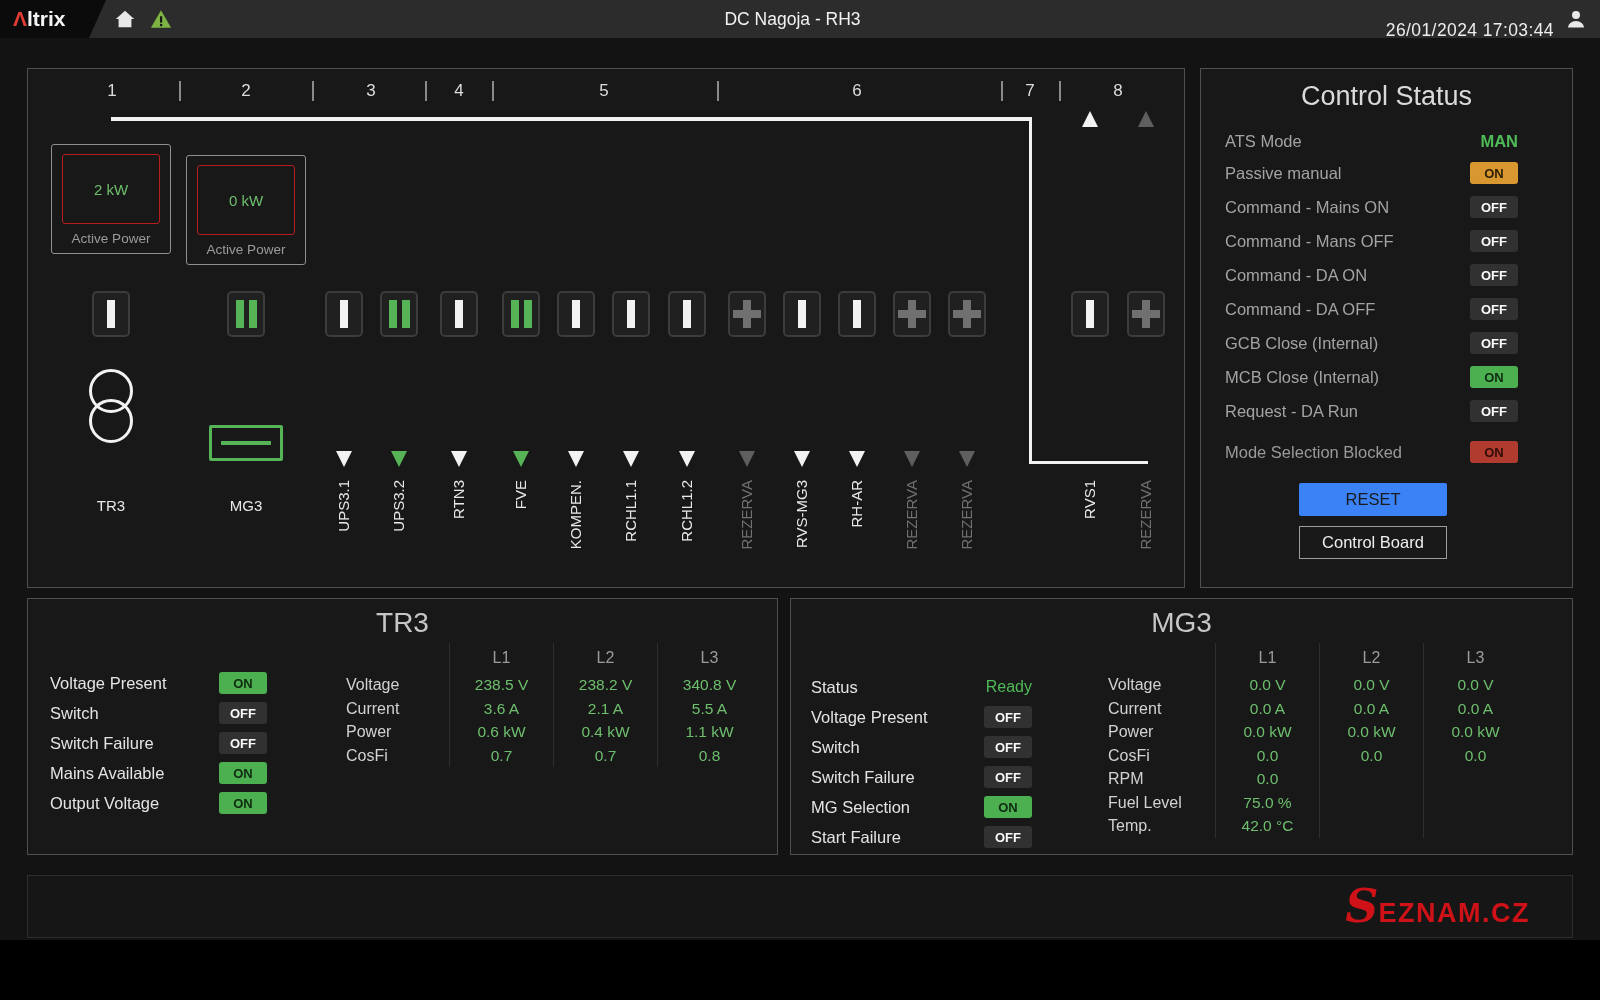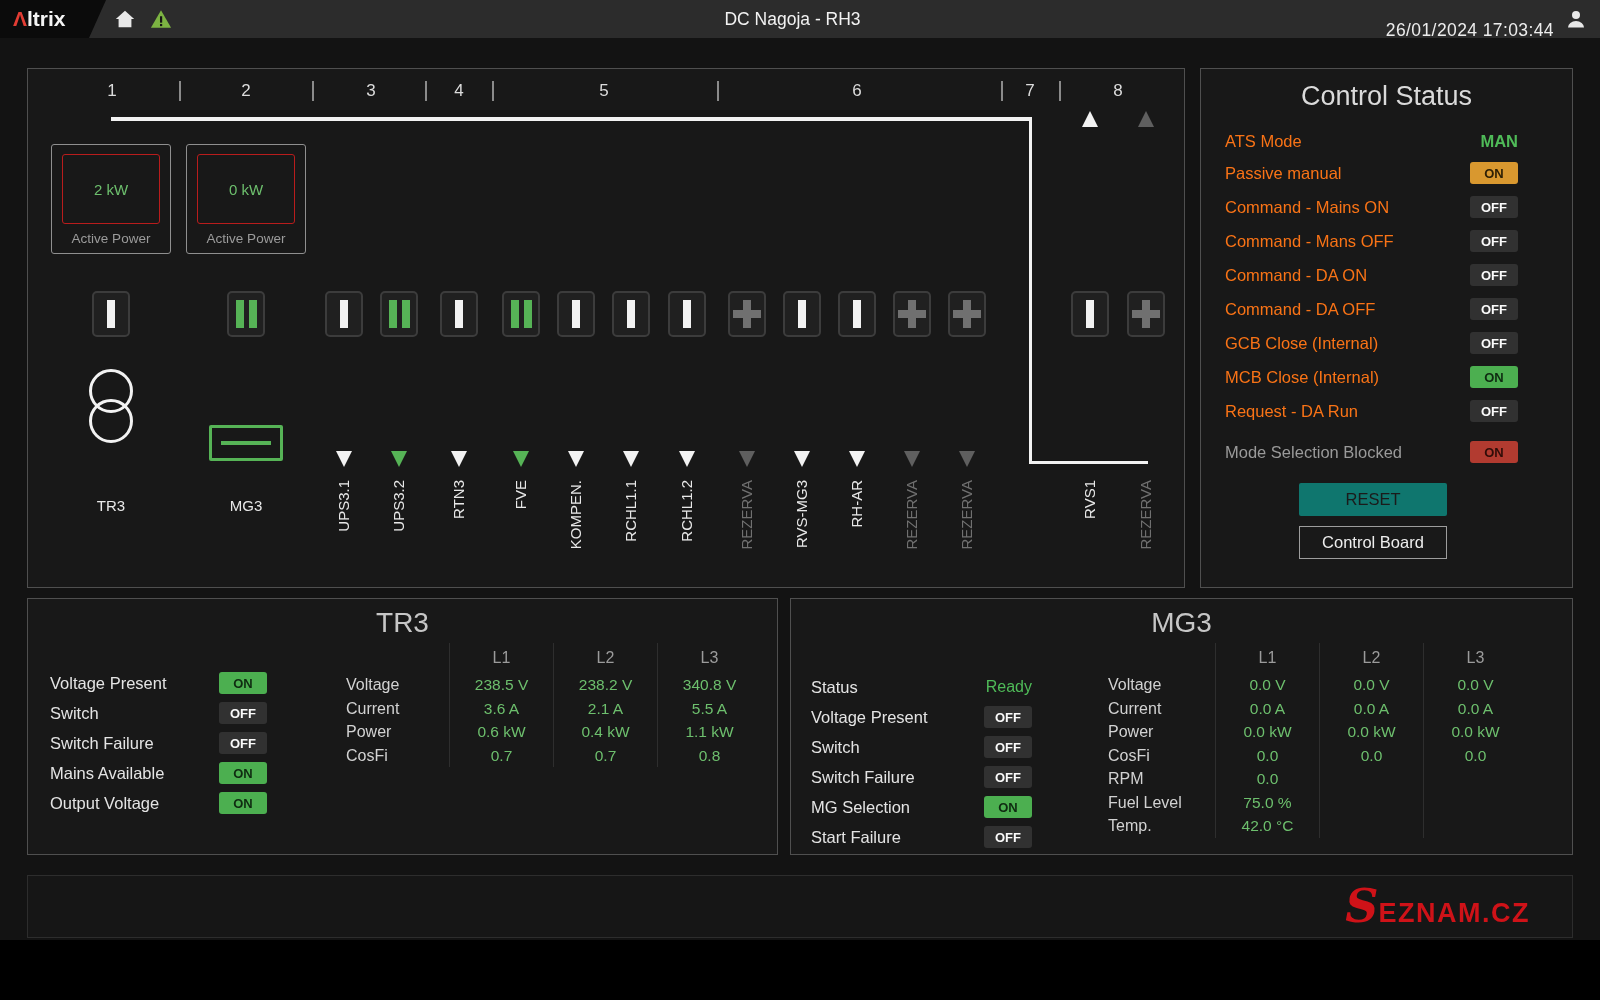--- a/index.html
+++ b/index.html
@@ -43,30 +43,30 @@
   .pbox-inner { position:absolute; left:10px; top:9px; width:98px; height:70px; border:1px solid #b91c1c; border-radius:3px;
                 display:flex; align-items:center; justify-content:center; color:#6dbf6d; font-size:15px; }
   .pbox-label { position:absolute; left:0; bottom:7px; width:100%; text-align:center; color:#9b9b9b; font-size:13.5px; }
   .circle { position:absolute; width:44px; height:44px; border:3px solid #f2f2f2; border-radius:50%; }
   .genbox { position:absolute; width:74px; height:36px; border:3px solid #56b356; border-radius:2px; }
   .genline { position:absolute; left:9px; top:13px; width:50px; height:4px; background:#56b356; }
 
   
   .cs-title { position:absolute; top:12px; left:0; width:100%; text-align:center; font-size:27px; color:#dadada; }
   .cs-row { position:absolute; left:24px; width:293px; height:24px; display:flex; align-items:center; justify-content:space-between; }
-  .cs-label { font-size:16.5px; color:#f97316; }
+  .cs-label { font-size:16.5px; color:#a3a3a3; }
   .cs-label.dim { color:#9a9a9a; }
   .cs-val { color:#4fbb58; font-size:16.5px; font-weight:bold; }
   .badge { width:48px; height:22px; border-radius:3px; font-size:13px; font-weight:bold; display:flex; align-items:center; justify-content:center; flex:none; }
   .b-on { background:#4caf50; color:#0f2b11; }
   .b-off { background:#313131; color:#fafafa; }
   .b-orange { background:#d9982f; color:#2e2005; }
   .b-red { background:#b23b30; color:#300d08; }
   .btn { position:absolute; left:98px; width:148px; height:33px; display:flex; align-items:center; justify-content:center; font-size:16.5px; cursor:pointer; }
-  .btn-reset { top:414px; background:#0f766e; color:#1b1b1b; border-radius:2px; }
+  .btn-reset { top:414px; background:#3b82f6; color:#1b1b1b; border-radius:2px; }
   .btn-cb { top:457px; background:#191919; color:#ededed; border:1px solid #9d9d9d; }
 
   
   .p-title { position:absolute; top:8px; left:0; width:100%; text-align:center; font-size:28px; color:#c6c6c6; }
   .st-row { position:absolute; height:24px; display:flex; align-items:center; justify-content:space-between; }
   .st-label { font-size:16.5px; color:#e4e4e4; }
   .st-ready { color:#4fbb58; font-size:16px; }
   .meas { position:absolute; display:grid; }
   .m-h { font-size:16px; color:#9b9b9b; text-align:center; height:30px; line-height:30px; }
   .m-l { font-size:16px; color:#d2d2d2; text-align:left; height:23.5px; line-height:23.5px; }
@@ -130,21 +130,21 @@
     </div>
     <div class="vline" style="left: 81.5px; top: 185px; height: 37px; background: rgb(242, 242, 242);"></div>
     <div class="breaker" style="left: 64px; top: 222px;">
       <div class="bar" style="background: rgb(242, 242, 242);"></div>
     </div>
     <div class="vline" style="left: 81.5px; top: 260px; height: 42px; background: rgb(242, 242, 242);"></div>
     <div class="circle" style="left: 61px; top: 300px;"></div>
     <div class="circle" style="left: 61px; top: 330px;"></div>
     <div class="hlabel" style="left: 23px; top: 428px;">TR3</div>
     <div class="vline" style="left: 216.5px; top: 50px; height: 27px; background: rgb(242, 242, 242);"></div>
-    <div class="pbox" style="left: 158px; top: 75px;">
+    <div class="pbox" style="left: 158px; top: 86px;">
       <div class="pbox-inner">0 kW</div>
       <div class="pbox-label">Active Power</div>
     </div>
     <div class="vline" style="left: 216.5px; top: 185px; height: 37px; background: rgb(242, 242, 242);"></div>
     <div class="breaker" style="left: 199px; top: 222px;">
       <div class="bar" style="background: rgb(86, 179, 86);"></div>
       <div class="bar" style="background: rgb(86, 179, 86);"></div>
     </div>
     <div class="vline" style="left: 216.5px; top: 260px; height: 98px; background: rgb(86, 179, 86);"></div>
     <div class="genbox" style="left: 181px; top: 356px;">

